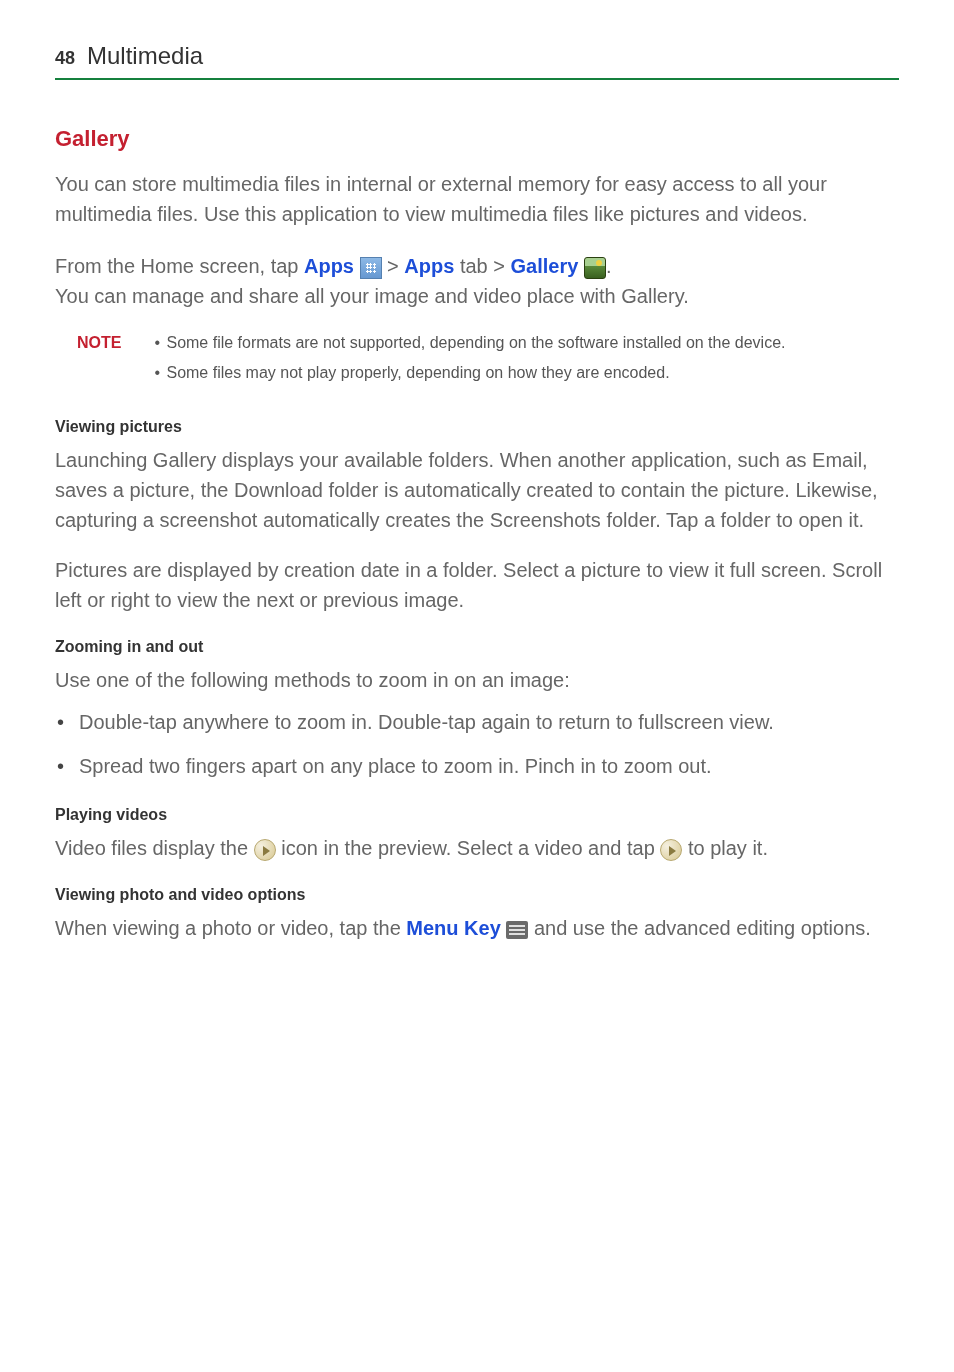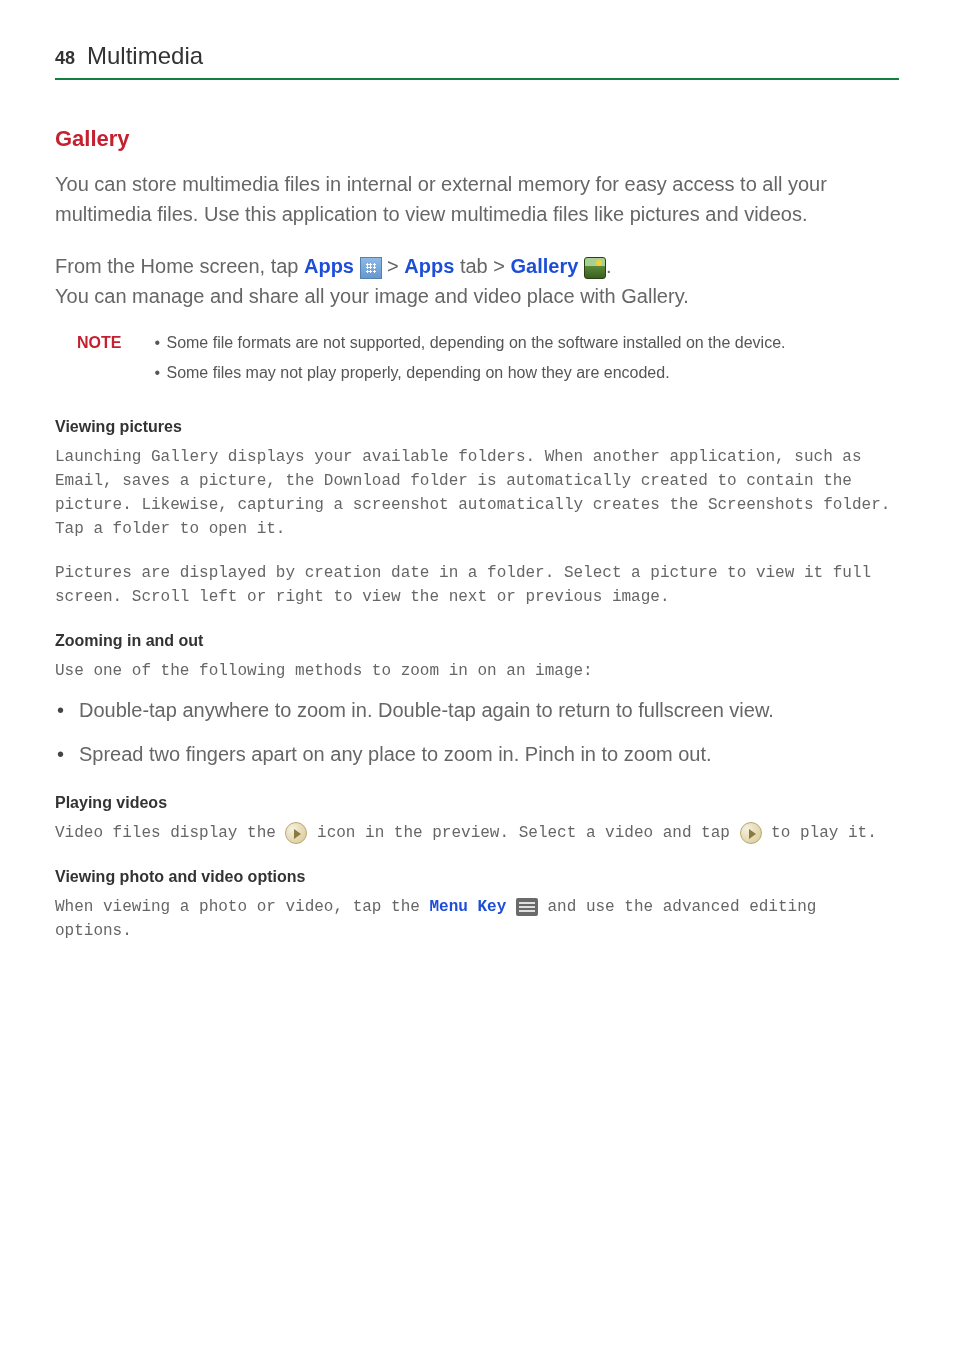--- a/index.html
+++ b/index.html
@@ -129,24 +129,23 @@
       left: 0;
       font-size: 16px;
     }
     .subheading {
       color: #333;
       font-size: 16px;
       font-weight: bold;
       margin-bottom: 6px;
     }
     .body-para {
-      font-size: 16px;
+      font-size: 20px;
       color: #666;
       margin-bottom: 20px;
-      font-family: Liberation Mono, monospace;
     }
     .bullet-list {
       list-style: none;
       font-size: 20px;
       color: #666;
       margin-bottom: 22px;
     }
     .bullet-list li {
       position: relative;
       padding-left: 24px;

